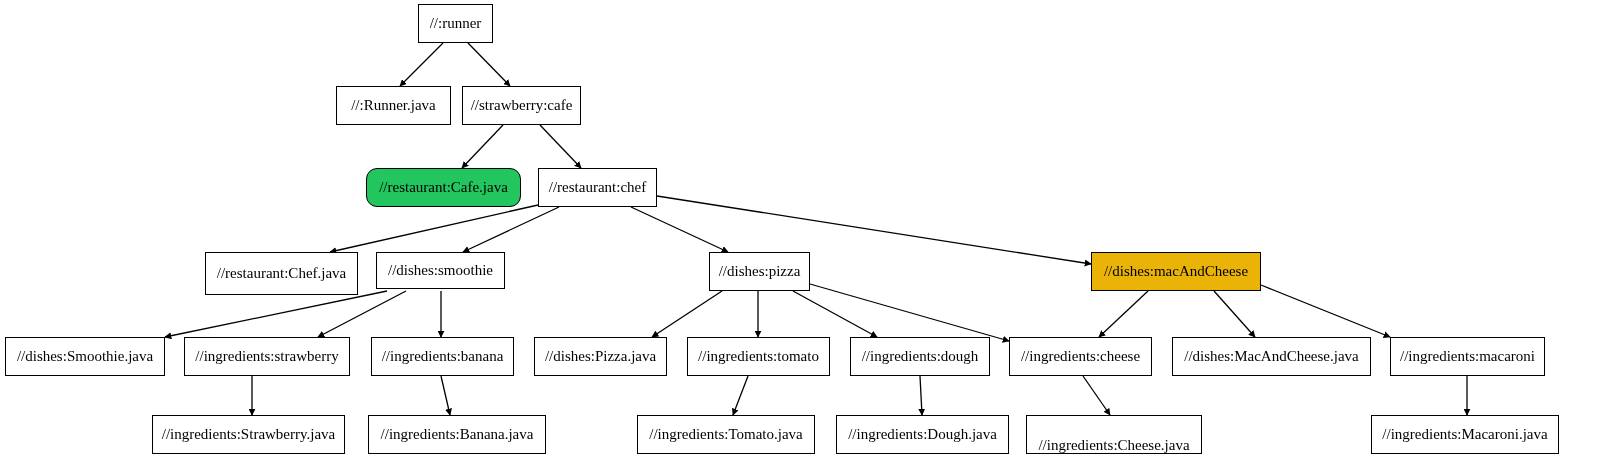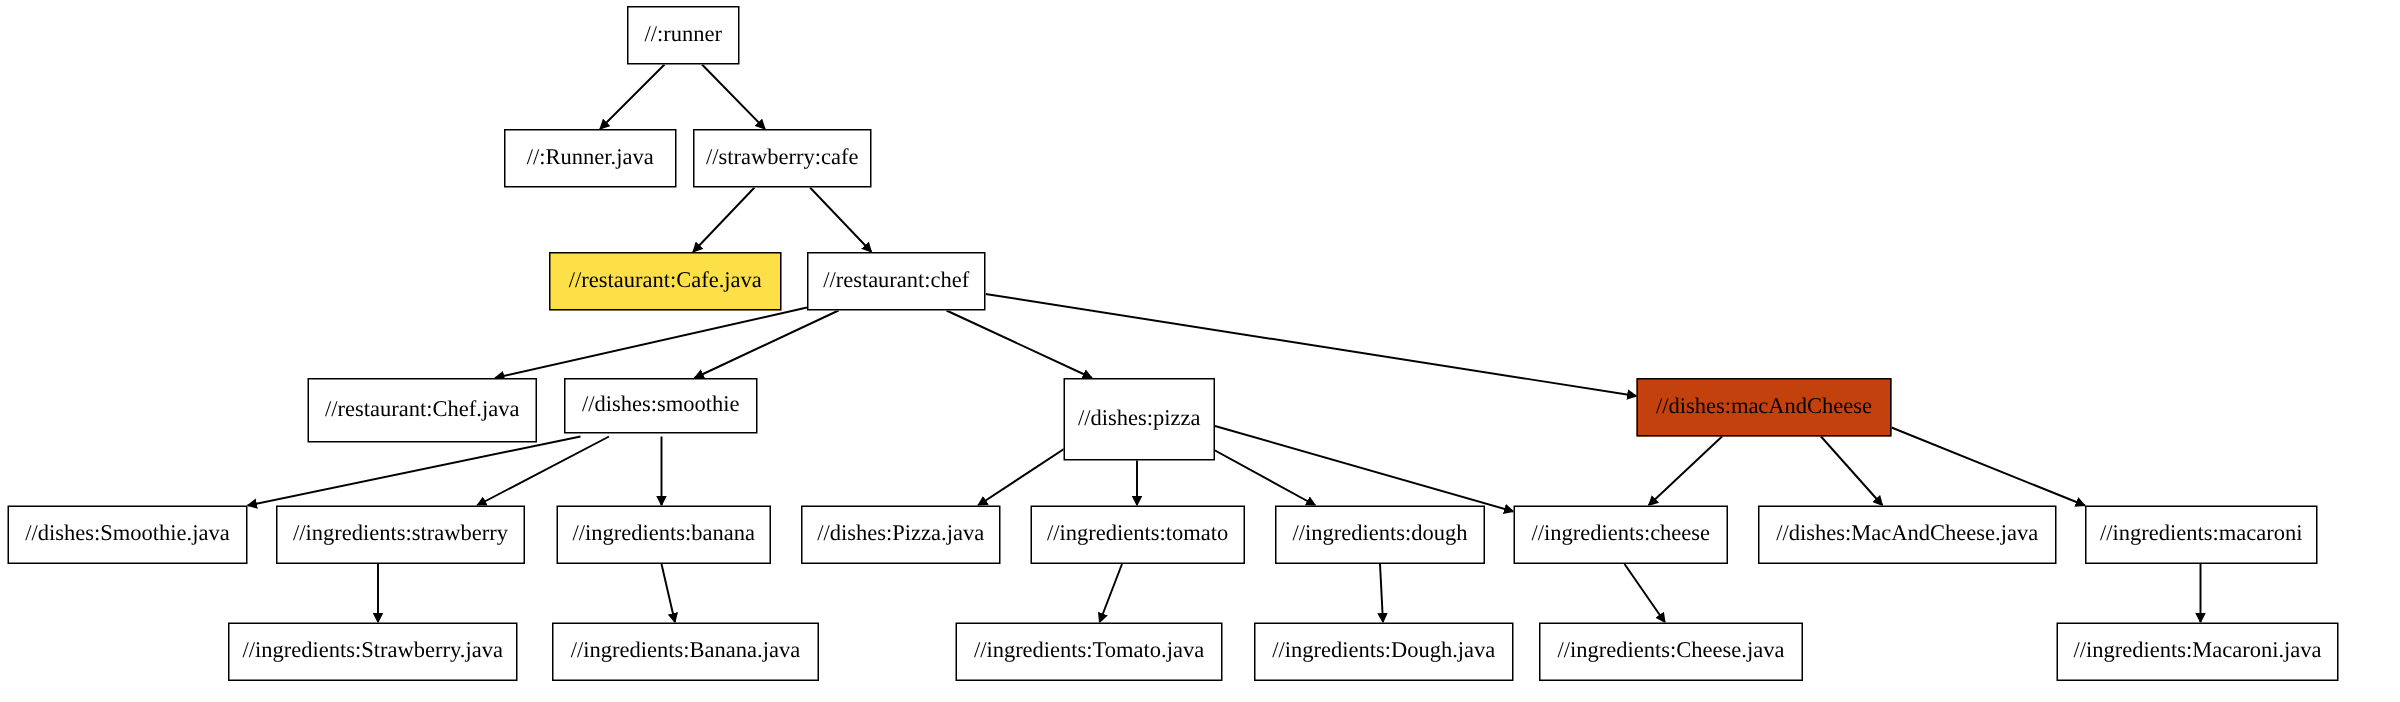--- a/index.html
+++ b/index.html
@@ -81,36 +81,36 @@
     </svg>
 <div class="graph-node" style="left: 418px; top: 4px; width: 75px; height: 39px; background: rgb(255, 255, 255); border-color: rgb(0, 0, 0); font-size: 15px;">
       <span class="node-label">//:runner</span>
     </div>
     <div class="graph-node" style="left: 336px; top: 86px; width: 115px; height: 39px; background: rgb(255, 255, 255); border-color: rgb(0, 0, 0); font-size: 15px;">
       <span class="node-label">//:Runner.java</span>
     </div>
     <div class="graph-node" style="left: 462px; top: 86px; width: 119px; height: 39px; background: rgb(255, 255, 255); border-color: rgb(0, 0, 0); font-size: 15px;">
       <span class="node-label">//strawberry:cafe</span>
     </div>
-    <div class="graph-node" style="left: 366px; top: 168px; width: 155px; height: 39px; background: #fde047; border-color: rgb(0, 0, 0); font-size: 15px;">
+    <div class="graph-node" style="left: 366px; top: 168px; width: 155px; height: 39px; background: #22c55e; border-color: rgb(0, 0, 0); font-size: 15px; border-radius: 11px;">
       <span class="node-label">//restaurant:Cafe.java</span>
     </div>
     <div class="graph-node" style="left: 538px; top: 168px; width: 119px; height: 39px; background: rgb(255, 255, 255); border-color: rgb(0, 0, 0); font-size: 15px;">
       <span class="node-label">//restaurant:chef</span>
     </div>
     <div class="graph-node" style="left: 205px; top: 252px; width: 153px; height: 43px; background: rgb(255, 255, 255); border-color: rgb(0, 0, 0); font-size: 15px;">
       <span class="node-label">//restaurant:Chef.java</span>
     </div>
     <div class="graph-node" style="left: 376px; top: 252px; width: 129px; height: 37px; background: rgb(255, 255, 255); border-color: rgb(0, 0, 0); font-size: 15px;">
       <span class="node-label">//dishes:smoothie</span>
     </div>
-    <div class="graph-node" style="left: 709px; top: 252px; width: 101px; height: 55px; background: rgb(255, 255, 255); border-color: rgb(0, 0, 0); font-size: 15px;">
+    <div class="graph-node" style="left: 709px; top: 252px; width: 101px; height: 39px; background: rgb(255, 255, 255); border-color: rgb(0, 0, 0); font-size: 15px;">
       <span class="node-label">//dishes:pizza</span>
     </div>
-    <div class="graph-node" style="left: 1091px; top: 252px; width: 170px; height: 39px; background: #c2410c; border-color: rgb(0, 0, 0); font-size: 15px;">
+    <div class="graph-node" style="left: 1091px; top: 252px; width: 170px; height: 39px; background: #eab308; border-color: rgb(0, 0, 0); font-size: 15px;">
       <span class="node-label">//dishes:macAndCheese</span>
     </div>
     <div class="graph-node" style="left: 5px; top: 337px; width: 160px; height: 39px; background: rgb(255, 255, 255); border-color: rgb(0, 0, 0); font-size: 15px;">
       <span class="node-label">//dishes:Smoothie.java</span>
     </div>
     <div class="graph-node" style="left: 184px; top: 337px; width: 166px; height: 39px; background: rgb(255, 255, 255); border-color: rgb(0, 0, 0); font-size: 15px;">
       <span class="node-label">//ingredients:strawberry</span>
     </div>
     <div class="graph-node" style="left: 371px; top: 337px; width: 143px; height: 39px; background: rgb(255, 255, 255); border-color: rgb(0, 0, 0); font-size: 15px;">
       <span class="node-label">//ingredients:banana</span>
@@ -138,19 +138,19 @@
     </div>
     <div class="graph-node" style="left: 368px; top: 415px; width: 178px; height: 39px; background: rgb(255, 255, 255); border-color: rgb(0, 0, 0); font-size: 15px;">
       <span class="node-label">//ingredients:Banana.java</span>
     </div>
     <div class="graph-node" style="left: 637px; top: 415px; width: 178px; height: 39px; background: rgb(255, 255, 255); border-color: rgb(0, 0, 0); font-size: 15px;">
       <span class="node-label">//ingredients:Tomato.java</span>
     </div>
     <div class="graph-node" style="left: 836px; top: 415px; width: 173px; height: 39px; background: rgb(255, 255, 255); border-color: rgb(0, 0, 0); font-size: 15px;">
       <span class="node-label">//ingredients:Dough.java</span>
     </div>
-    <div class="graph-node" style="left: 1026px; top: 415px; width: 176px; height: 39px; background: rgb(255, 255, 255); border-color: rgb(0, 0, 0); font-size: 15px;">
+    <div class="graph-node" style="left: 1026px; top: 415px; width: 176px; height: 39px; background: rgb(255, 255, 255); border-color: rgb(0, 0, 0); font-size: 15px; align-items: flex-end;">
       <span class="node-label">//ingredients:Cheese.java</span>
     </div>
     <div class="graph-node" style="left: 1371px; top: 415px; width: 188px; height: 39px; background: rgb(255, 255, 255); border-color: rgb(0, 0, 0); font-size: 15px;">
       <span class="node-label">//ingredients:Macaroni.java</span>
     </div>
   </div>
 
 </body></html>

